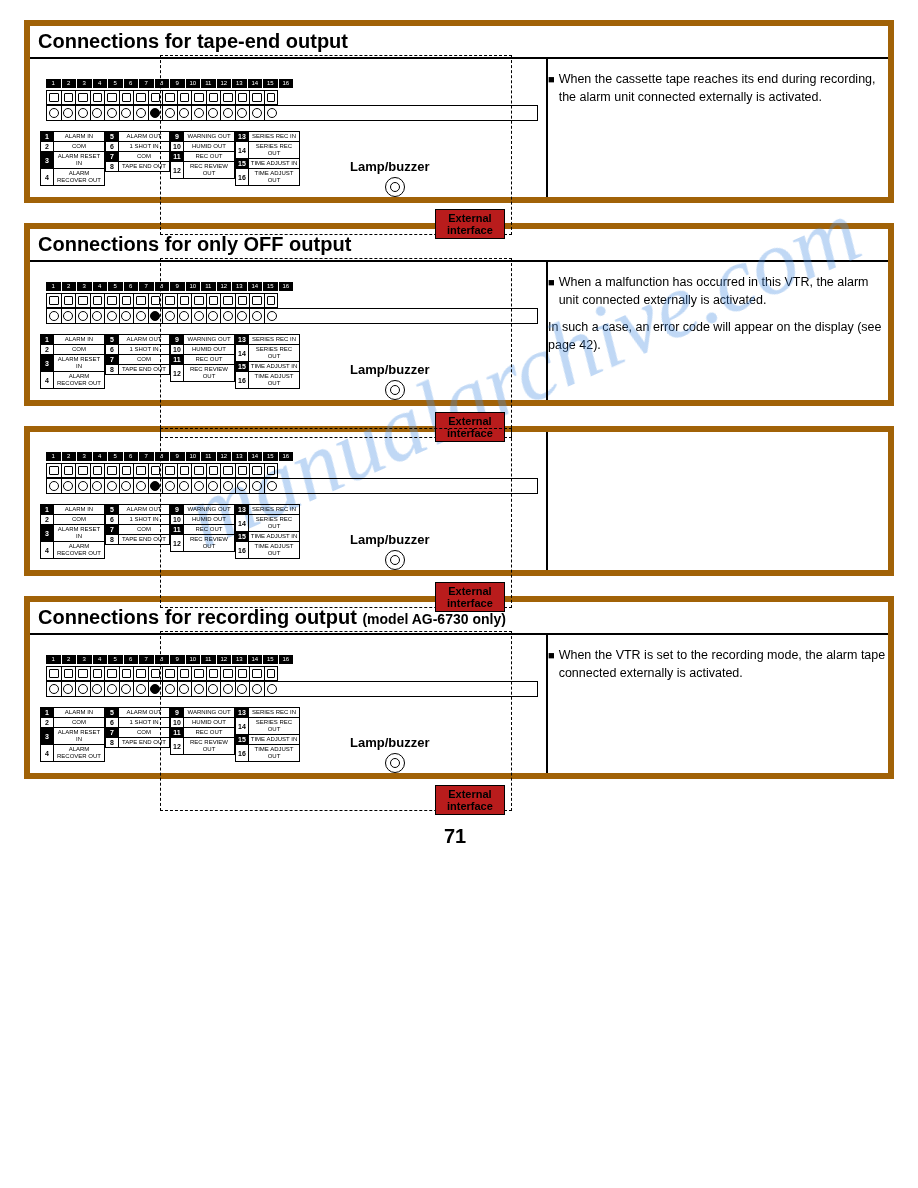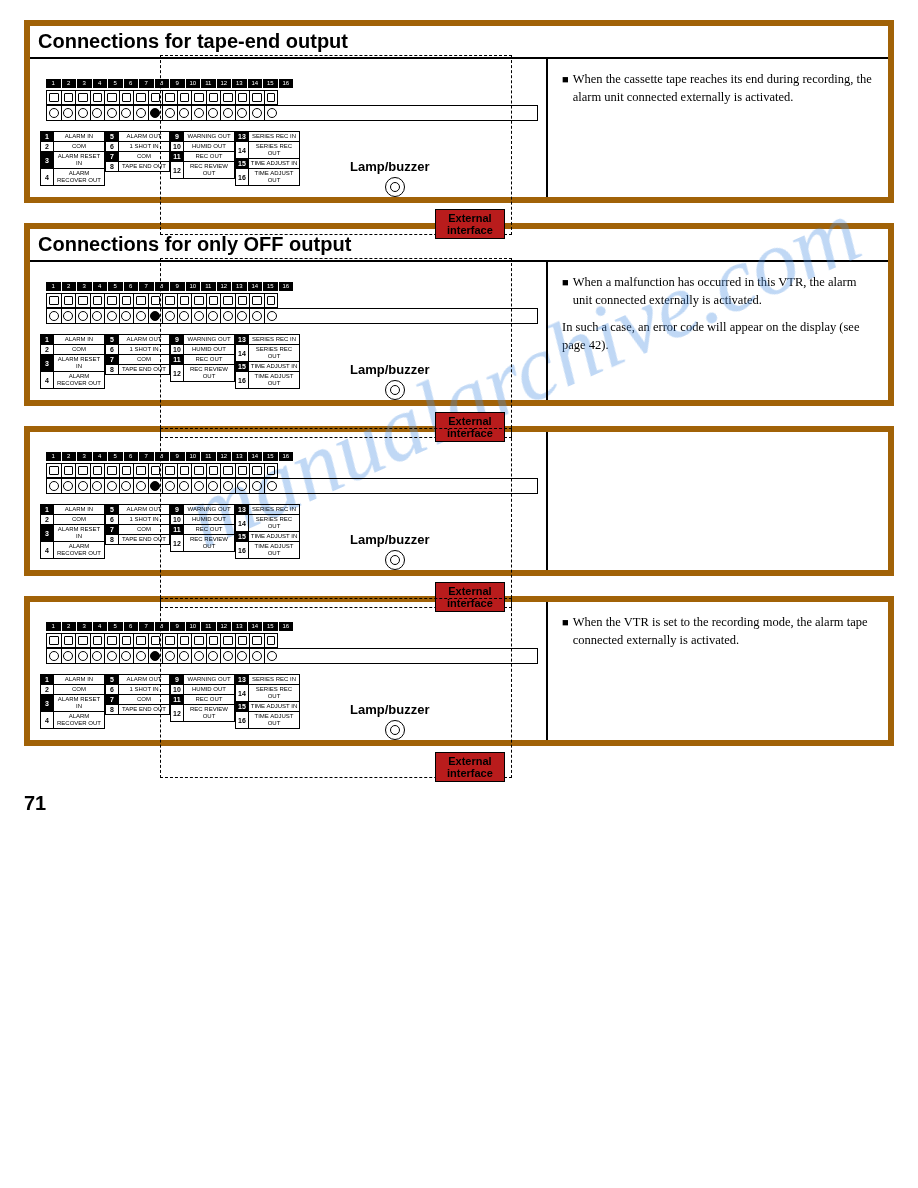--- a/index.html
+++ b/index.html
@@ -29,24 +29,23 @@
     display: flex;
   }
   .left-col {
     flex: 0 0 500px;
     border-right: 2px solid #000;
     position: relative;
     padding: 20px 8px 12px 8px;
   }
   .right-col {
     flex: 1;
-    padding: 12px 14px;
+    padding: 12px 0;
     font-size: 12.5px;
     line-height: 1.4;
-    font-family: Liberation Serif, serif;
   }
   .bullet {
     display: flex;
     gap: 4px;
   }
   .bullet::before {
     content: "■";
     font-size: 11px;
     line-height: 1.6;
     flex-shrink: 0;
@@ -207,21 +206,21 @@
     font-size: 92px;
     color: #4a90e2;
     opacity: 0.35;
     transform: rotate(-24deg);
     font-style: italic;
     font-family: "Times New Roman", serif;
     pointer-events: none;
     z-index: 0;
   }
   .page-num {
-    text-align: left;
+    text-align: center;
     font-weight: bold;
     font-size: 20px;
     margin-right: 8px;
     margin-top: 46px;
   }
 </style>
 </head>
 <body>
 
 <div class="watermark">manualarchive.com</div>
@@ -750,20 +749,21 @@
           </div>
           <div class="lamp-area">
             <div class="lamp-label">Lamp/buzzer</div>
             <div class="bulb"></div>
             <div class="ext-box">External<br>interface</div>
           </div>
         </div>
       </div>
     </div>
     <div class="section">
+      <div class="section-header">Connections for recording output <span class="sub">(model AG-6730 only)</span></div>
       <div class="section-body">
         <div class="left-col">
           <div class="dashbox" style="left:130px;top:-4px;width:350px;height:178px;"></div>
           <div class="terminal-row">
             <div class="tn">1</div>
             <div class="tn">2</div>
             <div class="tn">3</div>
             <div class="tn">4</div>
             <div class="tn">5</div>
             <div class="tn">6</div>

